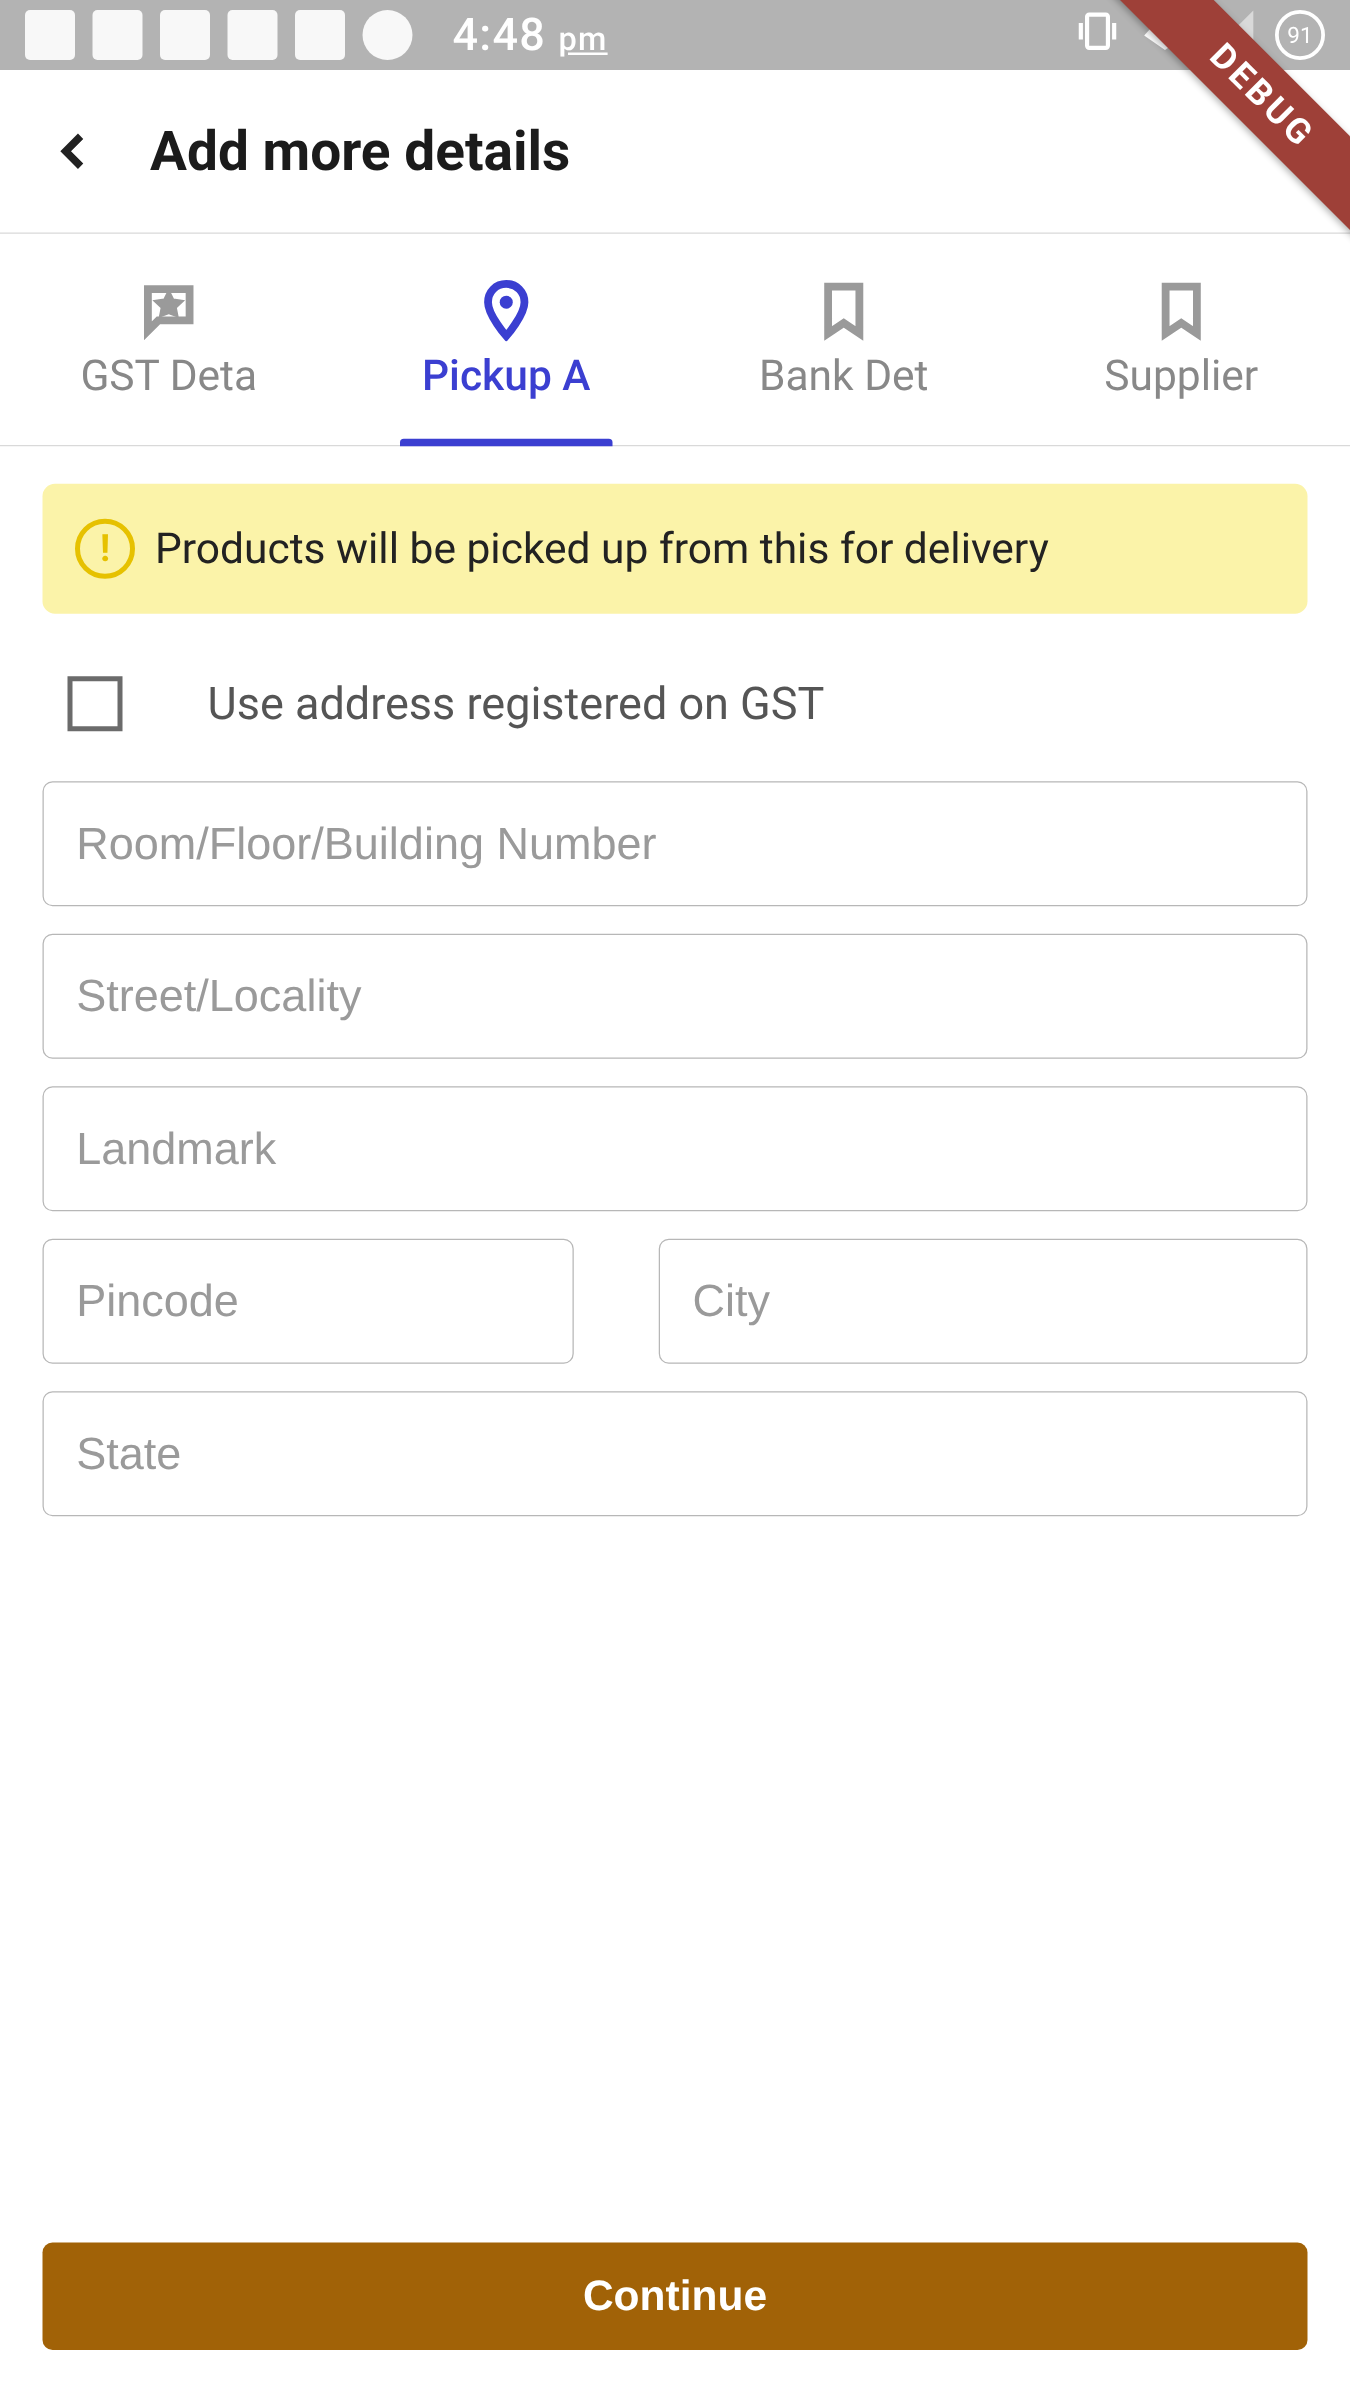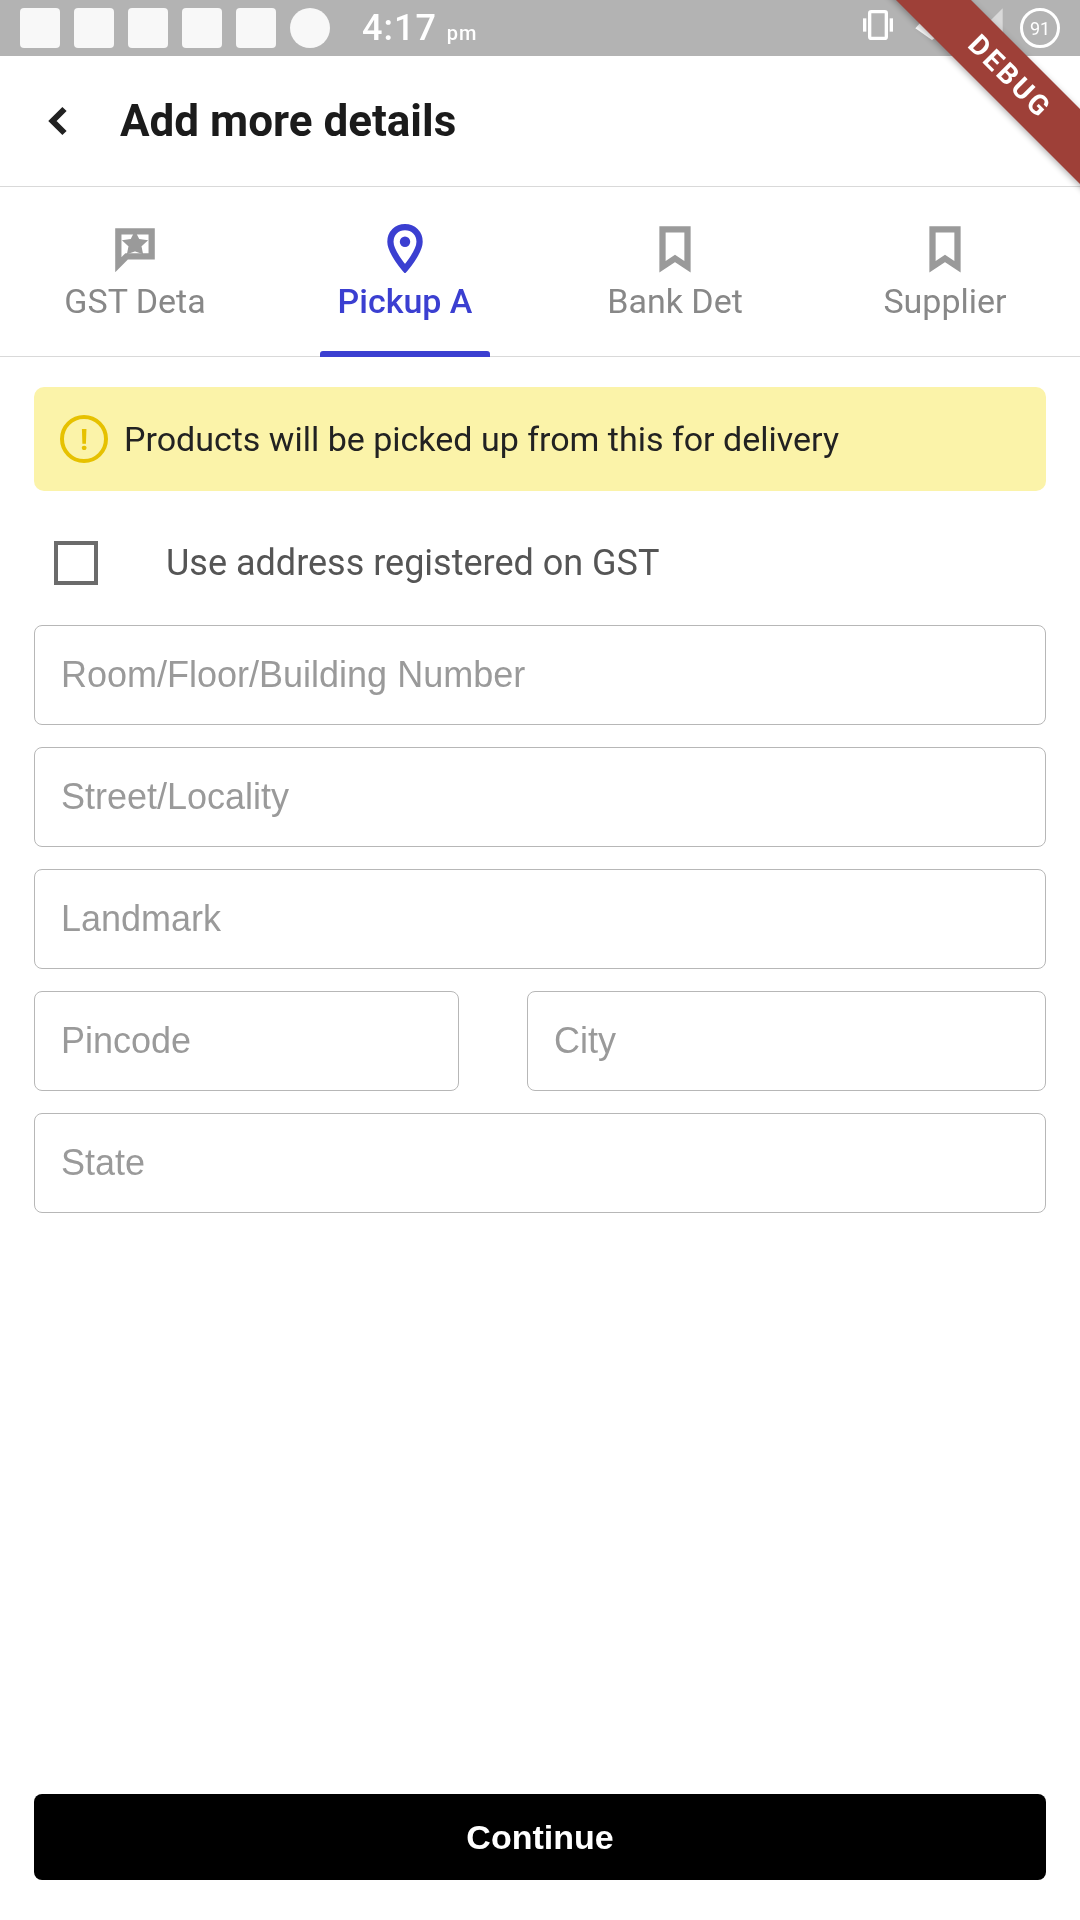--- a/index.html
+++ b/index.html
@@ -2,21 +2,21 @@
 <html><head>
 <meta charset="utf-8">
 <style>
   * { box-sizing: border-box; margin: 0; padding: 0; }
   html, body { width: 1080px; height: 1920px; font-family: -apple-system, Roboto, "Helvetica Neue", Arial, sans-serif; background:#fff; overflow:hidden; }
   
   .status-bar { height:56px; background:#b3b3b3; display:flex; align-items:center; padding:0 20px; color:#fff; font-size:28px; position:relative; }
   .status-left { display:flex; align-items:center; gap:14px; }
   .status-icon { width:40px; height:40px; background:rgba(255,255,255,0.9); border-radius:4px; }
   .status-time { margin-left:18px; font-size:36px; font-weight:500; color:#fff; letter-spacing:1px; }
-  .status-time small { font-size:20px; }
+  .status-time small { font-size:26px;text-decoration:underline; }
   .status-right { margin-left:auto; display:flex; align-items:center; gap:14px; }
   .status-pill { width:40px; height:40px; border:3px solid #fff; border-radius:50%; display:flex; align-items:center; justify-content:center; font-size:18px;}
   
   .debug-banner { position:absolute; top:0; right:0; width:200px; height:200px; overflow:hidden; pointer-events:none; }
   .debug-banner span { position:absolute; display:block; width:300px; padding:10px 0; background:#9e4038; color:#fff; text-align:center; font-weight:700; font-size:28px; letter-spacing:3px; transform:rotate(45deg); top:50px; right:-80px; box-shadow:0 2px 6px rgba(0,0,0,0.3);}
   
   .app-bar { height:130px; display:flex; align-items:center; padding:0 30px; background:#fff; }
   .back-btn { width:60px; height:60px; display:flex; align-items:center; justify-content:center; }
   .back-btn svg { width:36px; height:36px; stroke:#222; stroke-width:4; fill:none; }
   .app-title { font-size:44px; font-weight:700; color:#1b1b1b; margin-left:30px; }
@@ -40,39 +40,39 @@
   .checkbox { width:44px; height:44px; border:4px solid #6b6b6b; }
   .check-label { font-size:36px; color:#555; }
   
   .field { width:100%; height:100px; border:1.5px solid #b7b7b7; border-radius:8px; padding:0 26px; font-size:36px; color:#222; background:#fff; margin-bottom:22px; }
   .field::placeholder { color:#9a9a9a; }
   .row2 { display:flex; gap:68px; }
   .row2 .field { flex:1; margin-bottom:22px; }
   .row2 .field.pincode { flex:0 0 42%; }
   
   .continue-wrap { position:absolute; bottom:40px; left:34px; right:34px; }
-  .continue-btn { width:100%; height:86px; background:#000000; color:#fff; font-size:34px; font-weight:600; border:none; border-radius:8px; }
+  .continue-btn { width:100%; height:86px; background:#a16207; color:#fff; font-size:34px; font-weight:600; border:none; border-radius:8px; }
   
   .screen { position:relative; width:1080px; height:1920px; }
 </style>
 </head>
 <body>
 
 <div class="screen">
 
   <div class="status-bar">
     <div class="status-left">
       <div class="status-icon"></div>
       <div class="status-icon"></div>
       <div class="status-icon"></div>
       <div class="status-icon"></div>
       <div class="status-icon"></div>
       <div class="status-icon" style="border-radius:50%"></div>
       <div class="status-time">
-        <span>4:17</span>
+        <span>4:48</span>
         <small>pm</small>
       </div>
     </div>
     <div class="status-right">
       <span>
         <svg width="40" height="40" viewBox="0 0 24 24">
             <rect x="7" y="4" width="10" height="16" rx="1" fill="none" stroke="#fff" stroke-width="2"></rect>
             <line x1="4" y1="8" x2="4" y2="16" stroke="#fff" stroke-width="2"></line>
             <line x1="20" y1="8" x2="20" y2="16" stroke="#fff" stroke-width="2"></line>
           </svg>

